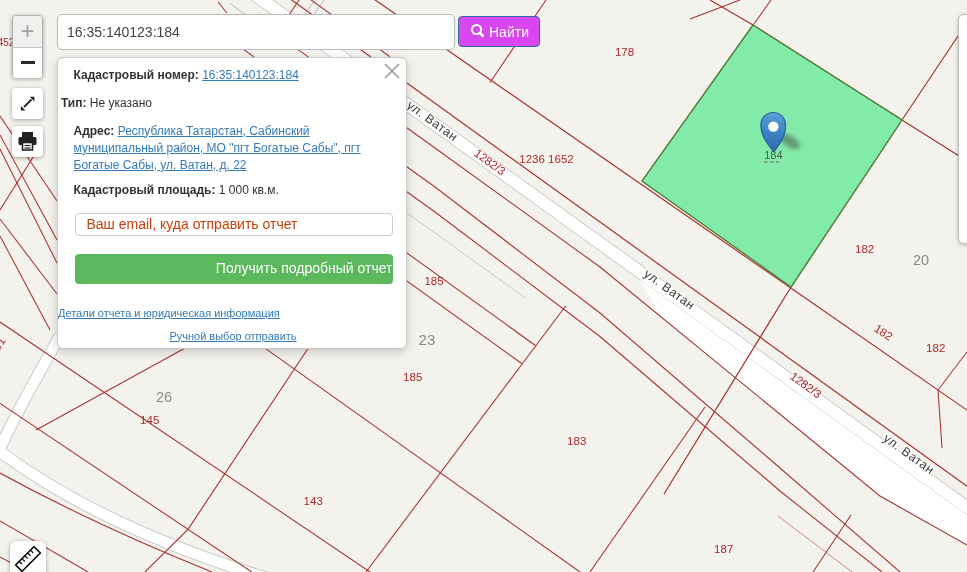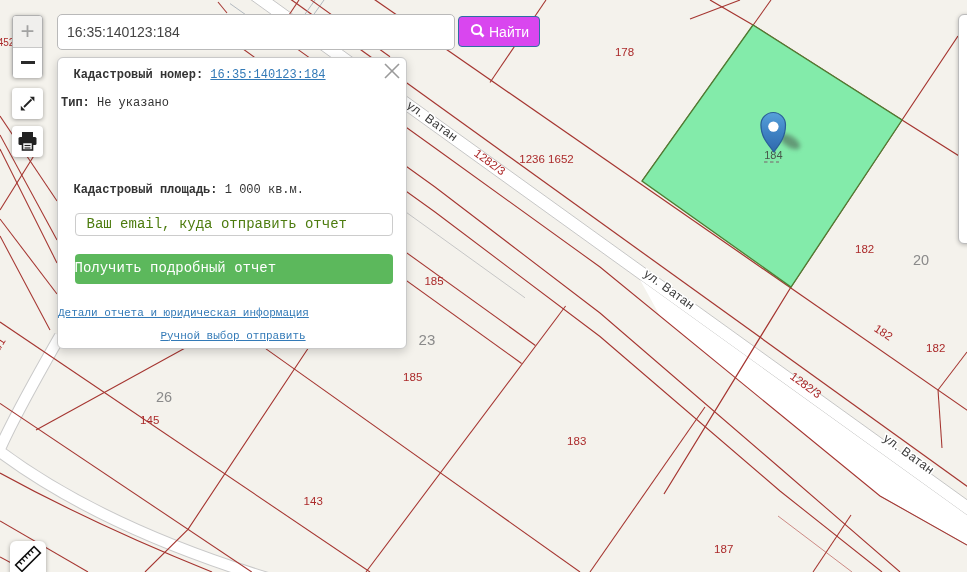--- a/index.html
+++ b/index.html
@@ -179,38 +179,39 @@
 <div style="position:absolute;left:57px;top:14px;width:398px;height:36px;background:#fff;border:1px solid #b9b9b9;border-radius:5px;font-size:14px;color:#444;line-height:34px;padding-left:9px;box-sizing:border-box;">16:35:140123:184</div>
 
 <div style="position:absolute;left:458px;top:16px;width:82px;height:31px;background:#d946ef;border:1px solid #2e6da4;border-radius:4px;box-sizing:border-box;color:#fff;padding-left:44px;">
 <svg width="80" height="29" viewBox="0 0 80 29" style="position:absolute;left:0;top:0">
       <circle cx="17.5" cy="12.5" r="4.6" fill="none" stroke="#fff" stroke-width="2"></circle>
       <line x1="21" y1="16" x2="24.5" y2="19.5" stroke="#fff" stroke-width="2.6"></line>
     </svg>
 <span style="position:absolute;left:30px;top:7px;font-size:14px;">Найти</span>
 </div>
 
-<div style="position:absolute;left:57px;top:57px;width:350px;height:292px;background:#fff;border:1px solid #c9c9c9;border-radius:6px;box-shadow:0 3px 10px rgba(0,0,0,0.18);box-sizing:border-box;font-size:12px;color:#333;white-space:nowrap;font-family:Liberation Mono, monospace;">
+<div style="position:absolute;left:57px;top:57px;width:350px;height:292px;background:#fff;border:1px solid #c9c9c9;border-radius:6px;box-shadow:0 3px 10px rgba(0,0,0,0.18);box-sizing:border-box;font-size:12px;color:#333;white-space:nowrap;">
 
   <svg width="18" height="18" viewBox="0 0 18 18" style="position:absolute;left:325px;top:3.5px;">
       <g stroke="#9a9a9a" stroke-width="1.6">
         <line x1="2" y1="2" x2="16" y2="16"></line>
         <line x1="16" y1="2" x2="2" y2="16"></line>
       </g>
     </svg>
 
   <div style="position:absolute;left:15.5px;top:11px;line-height:13px;"><b>Кадастровый номер:</b> <a href="#">16:35:140123:184</a></div>
 
   <div style="position:absolute;left:3px;top:38.5px;line-height:13px;"><b>Тип:</b> Не указано</div>
 
+  <div style="position:absolute;left:15.5px;top:64.5px;line-height:17.2px;"><b>Адрес:</b> <a href="#">Республика Татарстан, Сабинский<br>муниципальный район, МО "пгт Богатые Сабы", пгт<br>Богатые Сабы, ул. Ватан, д. 22</a></div>
 
   <div style="position:absolute;left:15.5px;top:126px;line-height:13px;"><b>Кадастровый площадь:</b> 1 000 кв.м.</div>
 
-  <div style="position:absolute;left:16.5px;top:155px;width:318px;height:23px;border:1px solid #ccc;border-radius:4px;color:#4d7c0f;font-size:14px;padding-left:11px;line-height:21px;box-sizing:border-box;">Ваш email, куда отправить отчет</div>
-
-  <div style="position:absolute;left:16.5px;top:196px;width:318px;height:29.5px;background:#5cb85c;border-radius:4px;color:#fff;font-size:14px;text-align:left;line-height:29.5px;">Получить подробный отчет</div>
+  <div style="position:absolute;left:16.5px;top:155px;width:318px;height:23px;border:1px solid #ccc;border-radius:4px;color:#c2410c;font-size:14px;padding-left:11px;line-height:21px;box-sizing:border-box;">Ваш email, куда отправить отчет</div>
+
+  <div style="position:absolute;left:16.5px;top:196px;width:318px;height:29.5px;background:#5cb85c;border-radius:4px;color:#fff;font-size:14px;text-align:right;line-height:29.5px;">Получить подробный отчет</div>
 
   <div style="position:absolute;left:0;top:248.5px;width:350px;text-align:left;font-size:11px;"><a href="#">Детали отчета и юридическая информация</a></div>
 
   <div style="position:absolute;left:0;top:271.5px;width:350px;text-align:center;font-size:11px;"><a href="#">Ручной выбор отправить</a></div>
 </div>
 
 <div style="position:absolute;left:957.5px;top:14px;width:20px;height:228px;background:#fff;border:1px solid #bbb;border-radius:6px;box-shadow:0 1px 4px rgba(0,0,0,0.25);"></div>
 
 </body></html>

